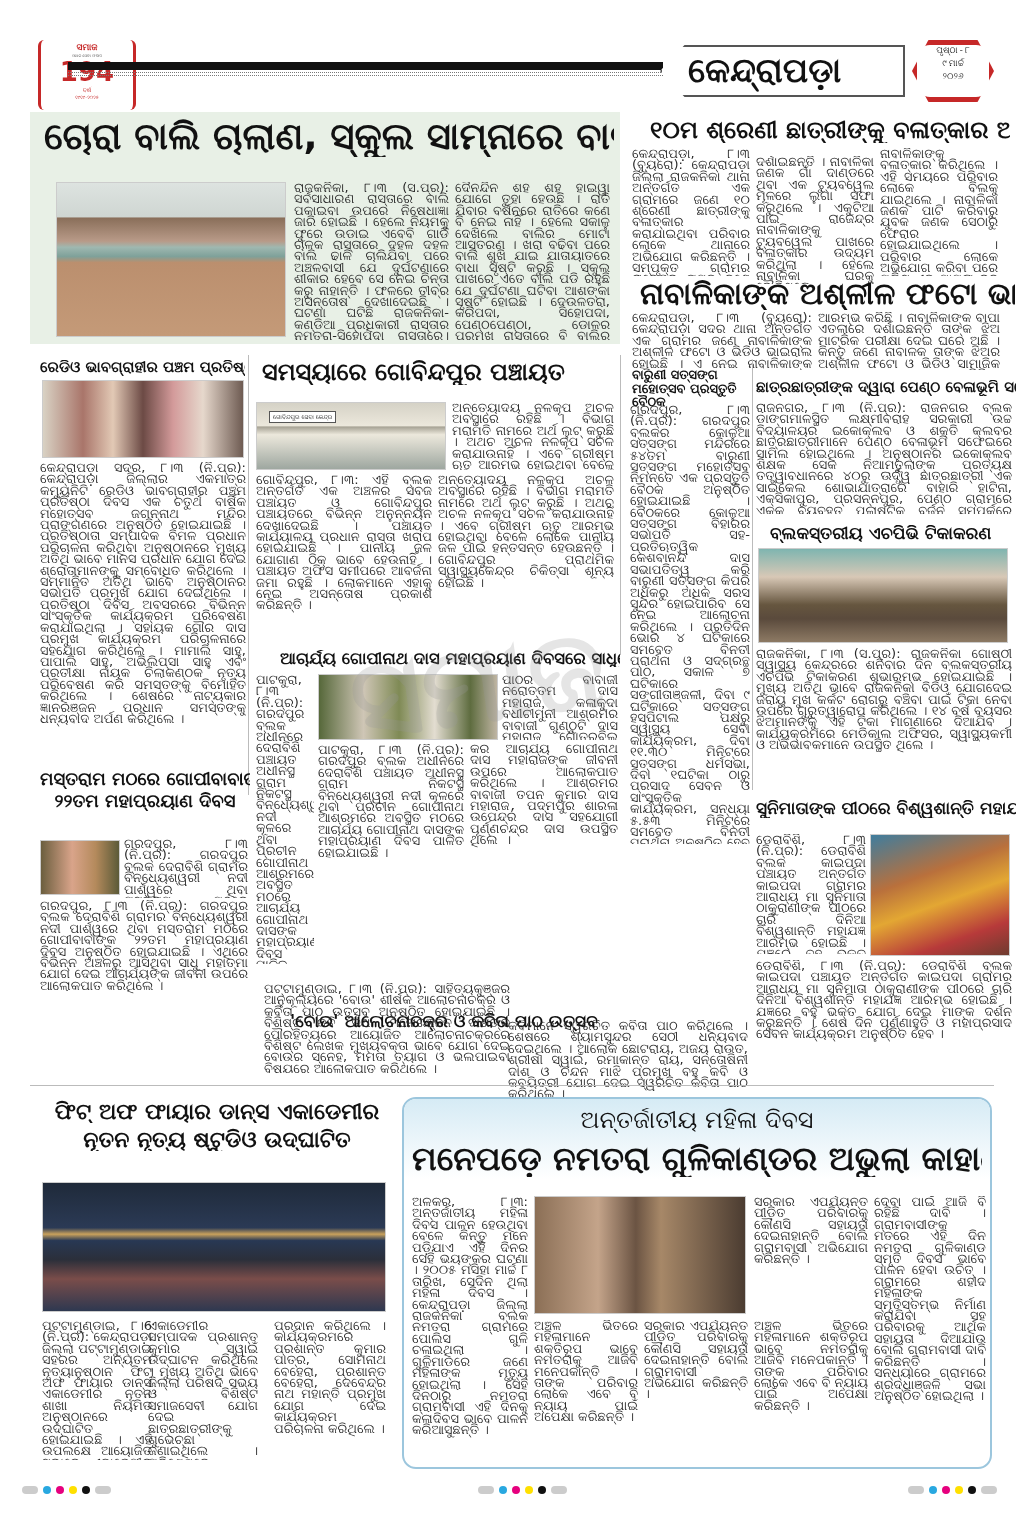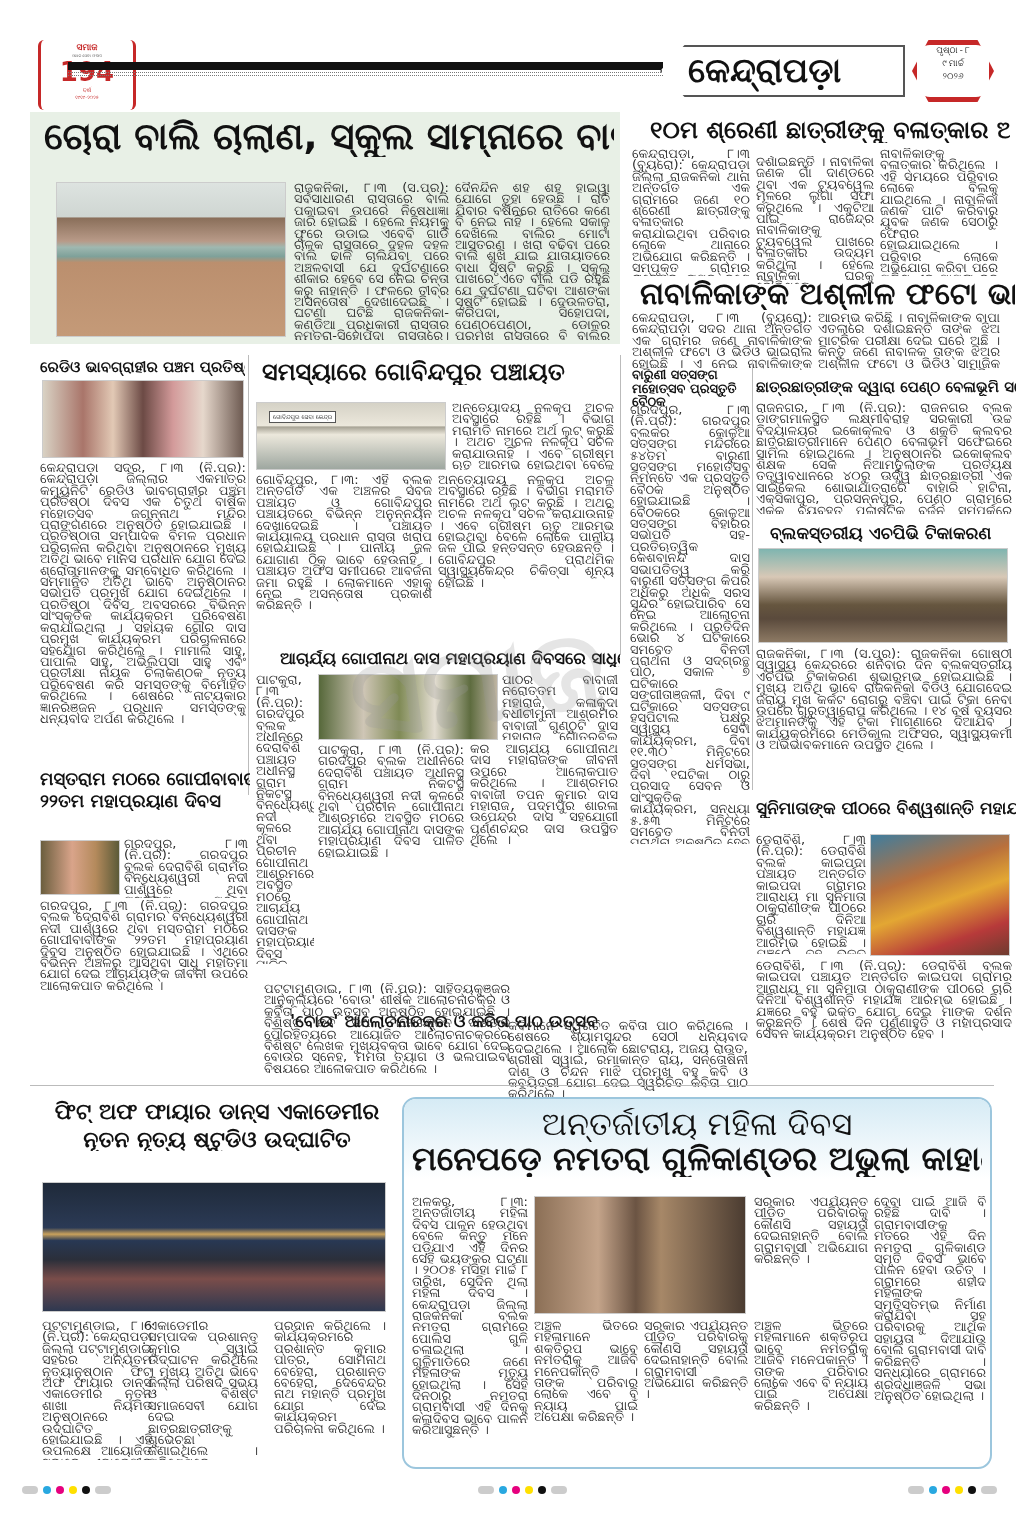--- a/index.html
+++ b/index.html
@@ -106,21 +106,21 @@
 <div class="body-text abs" style="left:756px; top:648px; width:256px; height:142px;">ରାଜକନିକା, ୮।୩ (ସ.ପ୍ର): ରାଜକନିକା ଗୋଷ୍ଠୀ ସ୍ୱାସ୍ଥ୍ୟ କେନ୍ଦ୍ରରେ ଶନିବାର ଦିନ ବ୍ଲକସ୍ତରୀୟ ଏଚପିଭି ଟିକାକରଣ ଶୁଭାରମ୍ଭ ହୋଇଯାଇଛି । ମୁଖ୍ୟ ଅତିଥି ଭାବେ ରାଜକନିକା ବିଡିଓ ଯୋଗଦେଇ ଜରାୟୁ ମୁଖ କର୍କଟ ରୋଗରୁ ବଞ୍ଚିବା ପାଇଁ ଟିକା ନେବା ଉପରେ ଗୁରୁତ୍ୱାରୋପ କରିଥିଲେ । ୧୪ ବର୍ଷ ବୟସର ଝିଅମାନଙ୍କୁ ଏହି ଟିକା ମାଗଣାରେ ଦିଆଯିବ । କାର୍ଯ୍ୟକ୍ରମରେ ମେଡିକାଲ ଅଫିସର, ସ୍ୱାସ୍ଥ୍ୟକର୍ମୀ ଓ ଅଭିଭାବକମାନେ ଉପସ୍ଥିତ ଥିଲେ ।</div>
 
 <div class="hl abs" style="left:280px; top:650px; width:340px; font-size:16.5px;">ଆଚାର୍ଯ୍ୟ ଗୋପୀନାଥ ଦାସ ମହାପ୍ରୟାଣ ଦିବସରେ ସାଧୁମେଳା</div>
 <div class="body-text abs" style="left:256px; top:674px; width:58px; height:290px;">ପାଟକୁରା, ୮।୩ (ନି.ପ୍ର): ଗରଦପୁର ବ୍ଲକ ଅଧୀନରେ ଦେରାବିଶି ପଞ୍ଚାୟତ ଅଧୀନସ୍ଥ ଗ୍ରାମ ନିକଟସ୍ଥ ବିନ୍ଧ୍ୟେଶ୍ୱରୀ ନଦୀ କୂଳରେ ଥିବା ପ୍ରଚୀନ ଗୋପୀନାଥ ଆଶ୍ରମରେ ଅବସ୍ଥିତ ମଠରେ ଆଚାର୍ଯ୍ୟ ଗୋପୀନାଥ ଦାସଙ୍କ ମହାପ୍ରୟାଣ ଦିବସ ପାଳିତ ହୋଇଯାଇଛି ।</div>
 <div class="photo" style="left:318px; top:674px; width:180px; height:66px; background: linear-gradient(90deg,#56683a,#cfc6b6 25%,#7f8a55 45%,#e3ddd1 65%,#5e6c3f 85%,#bfb5a3);"></div>
 <div class="body-text abs" style="left:502px; top:674px; width:116px; height:66px;font-family:Liberation Serif, serif;">ପାଠର ବାବାଜୀ ନରୋତ୍ତମ ଦାସ ମହାରାଜ, କଳାକୁଦା ବଧୀଚୀମୁନୀ ଆଶ୍ରମର ବାବାଜୀ ଗୁଣ୍ଠୁଟି ଦାସ ମହାରାଜ, ଗୋତ୍ରୁବିଲ ଶାରଳା ଆଶ୍ରମ ବାବାଜୀ ଉଦୟ ଦାସ ମହାରାଜ ପ୍ରମୁଖ ଯୋଗ ଦେଇଥିଲେ ।</div>
 <div class="body-text abs" style="left:318px; top:744px; width:146px; height:212px;">ପାଟକୁରା, ୮।୩ (ନି.ପ୍ର): ଗରଦପୁର ବ୍ଲକ ଅଧୀନରେ ଦେରାବିଶି ପଞ୍ଚାୟତ ଅଧୀନସ୍ଥ ଗ୍ରାମ ନିକଟସ୍ଥ ବିନ୍ଧ୍ୟେଶ୍ୱରୀ ନଦୀ କୂଳରେ ଥିବା ପ୍ରଚୀନ ଗୋପୀନାଥ ଆଶ୍ରମରେ ଅବସ୍ଥିତ ମଠରେ ଆଚାର୍ଯ୍ୟ ଗୋପୀନାଥ ଦାସଙ୍କ ମହାପ୍ରୟାଣ ଦିବସ ପାଳିତ ହୋଇଯାଇଛି ।</div>
 <div class="body-text abs" style="left:470px; top:744px; width:148px; height:212px;font-family:Liberation Mono, monospace;">କର ଆଚାର୍ଯ୍ୟ ଗୋପୀନାଥ ଦାସ ମହାରାଜଙ୍କ ଜୀବନୀ ଉପରେ ଆଲୋକପାତ କରିଥିଲେ । ଆଶ୍ରମର ବାବାଜୀ ତପନ କୁମାର ଦାସ ମହାରାଜ, ପଦ୍ମପୁର ଶାରଳା ଉପେନ୍ଦ୍ର ଦାସ ସହଯୋଗୀ ପୂର୍ଣ୍ଣଚନ୍ଦ୍ର ଦାସ ଉପସ୍ଥିତ ଥିଲେ ।</div>
 
 <div class="hl abs" style="left:40px; top:770px; width:210px; font-size:18px; text-align:center;">ମସ୍ତରାମ ମଠରେ ଗୋପୀବାବାଙ୍କ</div>
-<div class="hl abs" style="left:40px; top:792px; width:210px; font-size:18px; text-align:left;">୨୨ତମ ମହାପ୍ରୟାଣ ଦିବସ</div>
+<div class="hl abs" style="left:40px; top:792px; width:210px; font-size:18px; text-align:center;">୨୨ତମ ମହାପ୍ରୟାଣ ଦିବସ</div>
 <div class="photo" style="left:40px; top:840px; width:80px; height:55px; background: linear-gradient(90deg,#6b5e3e,#d9a48a 40%,#b48a5c 70%,#5b5a38);"></div>
 <div class="body-text abs" style="left:124px; top:838px; width:124px; height:60px;">ଗରଦପୁର, ୮।୩ (ନି.ପ୍ର): ଗରଦପୁର ବ୍ଲକ ଦେରାବିଶି ଗ୍ରାମର ବିନ୍ଧ୍ୟେଶ୍ୱରୀ ନଦୀ ପାର୍ଶ୍ୱରେ ଥିବା ମସ୍ତରାମ ମଠରେ ଗୋପୀବାବାଙ୍କ ୨୨ତମ ମହାପ୍ରୟାଣ ଦିବସ ଅନୁଷ୍ଠିତ ହୋଇଯାଇଛି । ଏଥିରେ ବିଭିନ୍ନ ଅଞ୍ଚଳରୁ ଆସିଥିବା ସାଧୁ ମହାତ୍ମା ଯୋଗ ଦେଇ ଆଚାର୍ଯ୍ୟଙ୍କ ଜୀବନୀ ଉପରେ ଆଲୋକପାତ କରିଥିଲେ ।</div>
 <div class="body-text abs" style="left:40px; top:900px; width:208px; height:175px;">ଗରଦପୁର, ୮।୩ (ନି.ପ୍ର): ଗରଦପୁର ବ୍ଲକ ଦେରାବିଶି ଗ୍ରାମର ବିନ୍ଧ୍ୟେଶ୍ୱରୀ ନଦୀ ପାର୍ଶ୍ୱରେ ଥିବା ମସ୍ତରାମ ମଠରେ ଗୋପୀବାବାଙ୍କ ୨୨ତମ ମହାପ୍ରୟାଣ ଦିବସ ଅନୁଷ୍ଠିତ ହୋଇଯାଇଛି । ଏଥିରେ ବିଭିନ୍ନ ଅଞ୍ଚଳରୁ ଆସିଥିବା ସାଧୁ ମହାତ୍ମା ଯୋଗ ଦେଇ ଆଚାର୍ଯ୍ୟଙ୍କ ଜୀବନୀ ଉପରେ ଆଲୋକପାତ କରିଥିଲେ ।</div>
 
 <div class="hl abs" style="left:756px; top:800px; width:260px; font-size:17px;">ସୁନିମାତାଙ୍କ ପୀଠରେ ବିଶ୍ୱଶାନ୍ତି ମହାଯଜ୍ଞ</div>
 <div class="body-text abs" style="left:756px; top:834px; width:110px; height:120px;">ଡେରାବିଶି, ୮।୩ (ନି.ପ୍ର): ଡେରାବିଶି ବ୍ଲକ କାଇପଦା ପଞ୍ଚାୟତ ଅନ୍ତର୍ଗତ କାଇପଦା ଗ୍ରାମର ଆରାଧ୍ୟ ମା ସୁନିମାତା ଠାକୁରାଣୀଙ୍କ ପୀଠରେ ଚାରି ଦିନିଆ ବିଶ୍ୱଶାନ୍ତି ମହାଯଜ୍ଞ ଆରମ୍ଭ ହୋଇଛି । ଯଜ୍ଞରେ ବହୁ ଭକ୍ତ ଯୋଗ ଦେଇ ମାଙ୍କ ଦର୍ଶନ କରୁଛନ୍ତି । ଶେଷ ଦିନ ପୂର୍ଣ୍ଣାହୁତି ଓ ମହାପ୍ରସାଦ ସେବନ କାର୍ଯ୍ୟକ୍ରମ ଅନୁଷ୍ଠିତ ହେବ ।</div>
 <div class="photo" style="left:870px; top:834px; width:140px; height:122px; background: linear-gradient(160deg,#3f7d9e 0%,#b9703c 35%,#e3a733 55%,#b73a3a 80%,#6e3b2f 100%);"></div>
 <div class="body-text abs" style="left:756px; top:960px; width:256px; height:115px;">ଡେରାବିଶି, ୮।୩ (ନି.ପ୍ର): ଡେରାବିଶି ବ୍ଲକ କାଇପଦା ପଞ୍ଚାୟତ ଅନ୍ତର୍ଗତ କାଇପଦା ଗ୍ରାମର ଆରାଧ୍ୟ ମା ସୁନିମାତା ଠାକୁରାଣୀଙ୍କ ପୀଠରେ ଚାରି ଦିନିଆ ବିଶ୍ୱଶାନ୍ତି ମହାଯଜ୍ଞ ଆରମ୍ଭ ହୋଇଛି । ଯଜ୍ଞରେ ବହୁ ଭକ୍ତ ଯୋଗ ଦେଇ ମାଙ୍କ ଦର୍ଶନ କରୁଛନ୍ତି । ଶେଷ ଦିନ ପୂର୍ଣ୍ଣାହୁତି ଓ ମହାପ୍ରସାଦ ସେବନ କାର୍ଯ୍ୟକ୍ରମ ଅନୁଷ୍ଠିତ ହେବ ।</div>
 
 <div class="hl abs" style="left:290px; top:1013px; width:440px; font-size:17px;">'ବୋଉ' ଆଲୋଚନାଚକ୍ର ଓ କବିତା ପାଠ ଉତ୍ସବ</div>
@@ -131,21 +131,21 @@
 
 <div class="hl abs" style="left:42px; top:1100px; width:350px; font-size:22px; text-align:center;">ଫିଟ୍ ଅଫ ଫାୟାର ଡାନ୍ସ ଏକାଡେମୀର</div>
 <div class="hl abs" style="left:42px; top:1128px; width:350px; font-size:22px; text-align:center;">ନୂତନ ନୃତ୍ୟ ଷ୍ଟୁଡିଓ ଉଦ୍‌ଘାଟିତ</div>
 <div class="photo" style="left:42px; top:1182px; width:344px; height:130px; background: linear-gradient(#1f2a3a 0%, #2b3a55 35%, #c9a15c 40%, #283854 45%, #2b2f3a 60%, #7a4d4a 75%, #2e3850 100%);"></div>
 <div class="body-text abs" style="left:42px; top:1320px; width:110px; height:140px;">ପଟ୍ଟାମୁଣ୍ଡାଇ, ୮।6 (ନି.ପ୍ର): କେନ୍ଦ୍ରାପଡ଼ା ଜିଲ୍ଲା ପଟ୍ଟାମୁଣ୍ଡାଇ ସହରର ଅନ୍ୟତମ ନୃତ୍ୟାନୁଷ୍ଠାନ ଫିଟ୍ ଅଫ ଫାୟାର ଡାନ୍ସ ଏକାଡେମୀର ନୂତନ ଶାଖା ନିୟମିତ ଅନୁଷ୍ଠାନରେ ଉଦ୍‌ଘାଟିତ ହୋଇଯାଇଛି । ଏହି ଉପଲକ୍ଷେ ଆୟୋଜିତ ସଭାରେ ଏକାଡେମୀର ସମ୍ପାଦକ ଶ୍ରୀମତୀ ସ୍ୱାଗତ ଭାଷଣ ପ୍ରଦାନ କରିଥିଲେ ।</div>
 <div class="body-text abs" style="left:148px; top:1320px; width:110px; height:140px;">ଏକାଡେମୀର ସମ୍ପାଦକ ପ୍ରଶାନ୍ତ କୁମାର ସ୍ୱାଇଁ ଉଦ୍‌ଘାଟନ କରିଥିଲେ । ମୁଖ୍ୟ ଅତିଥି ଭାବେ ଜିଲ୍ଲା ପରିଷଦ ସଭ୍ୟ ଓ ବିଶିଷ୍ଟ ସମାଜସେବୀ ଯୋଗ ଦେଇ ଛାତ୍ରଛାତ୍ରୀଙ୍କୁ ଶୁଭେଚ୍ଛା ଜଣାଇଥିଲେ । ପରିଶେଷରେ ଛାତ୍ରଛାତ୍ରୀଙ୍କୁ ତୃପ୍ତି ଓ ମାନପତ୍ର ପ୍ରଦାନ କରାଯାଇଥିଲା ।</div>
 <div class="body-text abs" style="left:274px; top:1320px; width:112px; height:140px;">ପ୍ରଦାନ କରିଥିଲେ । କାର୍ଯ୍ୟକ୍ରମରେ ପ୍ରଶାନ୍ତ କୁମାର ପାତ୍ର, ସୋମନାଥ ବେହେରା, ପ୍ରଶାନ୍ତ ବେହେରା, ଦେବେନ୍ଦ୍ର ନାଥ ମହାନ୍ତି ପ୍ରମୁଖ ଯୋଗ ଦେଇ କାର୍ଯ୍ୟକ୍ରମ ପରିଚାଳନା କରିଥିଲେ ।</div>
 
 <div class="box-blue" style="left:402px; top:1097px; width:590px; height:372px;"></div>
 <div class="box-blue-top" style="left:404px; top:1099px; width:586px; height:80px;"></div>
-<div class="hl abs" style="left:402px; top:1108px; width:590px; font-size:32px; text-align:center; font-weight:normal;">ଅନ୍ତର୍ଜାତୀୟ ମହିଳା ଦିବସ</div>
+<div class="hl abs" style="left:402px; top:1108px; width:590px; font-size:24px; text-align:center; font-weight:normal;">ଅନ୍ତର୍ଜାତୀୟ ମହିଳା ଦିବସ</div>
 <div class="hl abs" style="left:412px; top:1142px; width:570px; font-size:33px; text-align:center;">ମନେପଡ଼େ ନମତରା ଗୁଳିକାଣ୍ଡର ଅଭୁଲା କାହାଣୀ</div>
 <div class="body-text abs" style="left:412px; top:1196px; width:116px; height:264px;">ଅଳକର, ୮।୩: ଅନ୍ତର୍ଜାତୀୟ ମହିଳା ଦିବସ ପାଳନ ହେଉଥିବା ବେଳେ କିନ୍ତୁ ମନେ ପଡ଼ିଯାଏ ଏହି ଦିନର ସେହି ଭୟଙ୍କର ଘଟଣା । ୨୦୦୫ ମସିହା ମାର୍ଚ୍ଚ ୮ ତାରିଖ, ସେଦିନ ଥିଲା ମହିଳା ଦିବସ । କେନ୍ଦ୍ରାପଡ଼ା ଜିଲ୍ଲା ରାଜକନିକା ବ୍ଲକ ନମତରା ଗ୍ରାମରେ ପୋଲିସ ଗୁଳି ଚଳାଇଥିଲା । ଗୁଳିମାଡରେ ଜଣେ ମହିଳାଙ୍କ ମୃତ୍ୟୁ ହୋଇଥିଲା । ସେହି ଦିନଠାରୁ ନମତରା ଗ୍ରାମବାସୀ ଏହି ଦିନକୁ କଳାଦିବସ ଭାବେ ପାଳନ କରିଆସୁଛନ୍ତି ।</div>
 <div class="photo" style="left:534px; top:1196px; width:212px; height:118px; background: linear-gradient(90deg,#8b6f56 0%,#c4a48a 30%,#6b5443 48%,#a78868 60%,#4b3c31 100%);"></div>
 <div class="body-text abs" style="left:534px; top:1320px; width:104px; height:140px;">ଅଞ୍ଚଳ ଭିତରେ ମହିଳାମାନେ ଶକ୍ତିରୂପ ଭାବେ ନମତରାକୁ ଆଜିବି ମନେପକାନ୍ତି । ତାଙ୍କ ପରିବାର ଲୋକେ ଏବେ ବି ନ୍ୟାୟ ପାଇଁ ଅପେକ୍ଷା କରିଛନ୍ତି ।</div>
 <div class="body-text abs" style="left:644px; top:1320px; width:104px; height:140px;">ସରକାର ଏପର୍ଯ୍ୟନ୍ତ ପୀଡ଼ିତ ପରିବାରକୁ କୌଣସି ସହାୟତା ଦେଇନାହାନ୍ତି ବୋଲି ଗ୍ରାମବାସୀ ଅଭିଯୋଗ କରିଛନ୍ତି ।</div>
 <div class="body-text abs" style="left:754px; top:1320px; width:114px; height:140px;">ଅଞ୍ଚଳ ଭିତରେ ମହିଳାମାନେ ଶକ୍ତିରୂପ ଭାବେ ନମତରାକୁ ଆଜିବି ମନେପକାନ୍ତି । ତାଙ୍କ ପରିବାର ଲୋକେ ଏବେ ବି ନ୍ୟାୟ ପାଇଁ ଅପେକ୍ଷା କରିଛନ୍ତି ।</div>
 <div class="body-text abs" style="left:874px; top:1196px; width:112px; height:264px;">ଦେବା ପାଇଁ ଆଜି ବି ରହିଛି ଦାବି । ଗ୍ରାମବାସୀଙ୍କ ମତରେ ଏହି ଦିନ ନମତରା ଗୁଳିକାଣ୍ଡ ସ୍ମୃତି ଦିବସ ଭାବେ ପାଳନ ହେବା ଉଚିତ୍ । ଗ୍ରାମରେ ଶହୀଦ ମହିଳାଙ୍କ ସ୍ମୃତିସ୍ତମ୍ଭ ନିର୍ମାଣ କରାଯିବା ସହ ପରିବାରକୁ ଆର୍ଥିକ ସହାୟତା ଦିଆଯାଉ ବୋଲି ଗ୍ରାମବାସୀ ଦାବି କରିଛନ୍ତି । ସନ୍ଧ୍ୟାରେ ଗ୍ରାମରେ ଶ୍ରଦ୍ଧାଞ୍ଜଳି ସଭା ଅନୁଷ୍ଠିତ ହୋଇଥିଲା ।</div>
 <div class="body-text abs" style="left:754px; top:1196px; width:114px; height:118px;">ସରକାର ଏପର୍ଯ୍ୟନ୍ତ ପୀଡ଼ିତ ପରିବାରକୁ କୌଣସି ସହାୟତା ଦେଇନାହାନ୍ତି ବୋଲି ଗ୍ରାମବାସୀ ଅଭିଯୋଗ କରିଛନ୍ତି ।</div>
 
 <div class="watermark">ସମାଜ</div>

